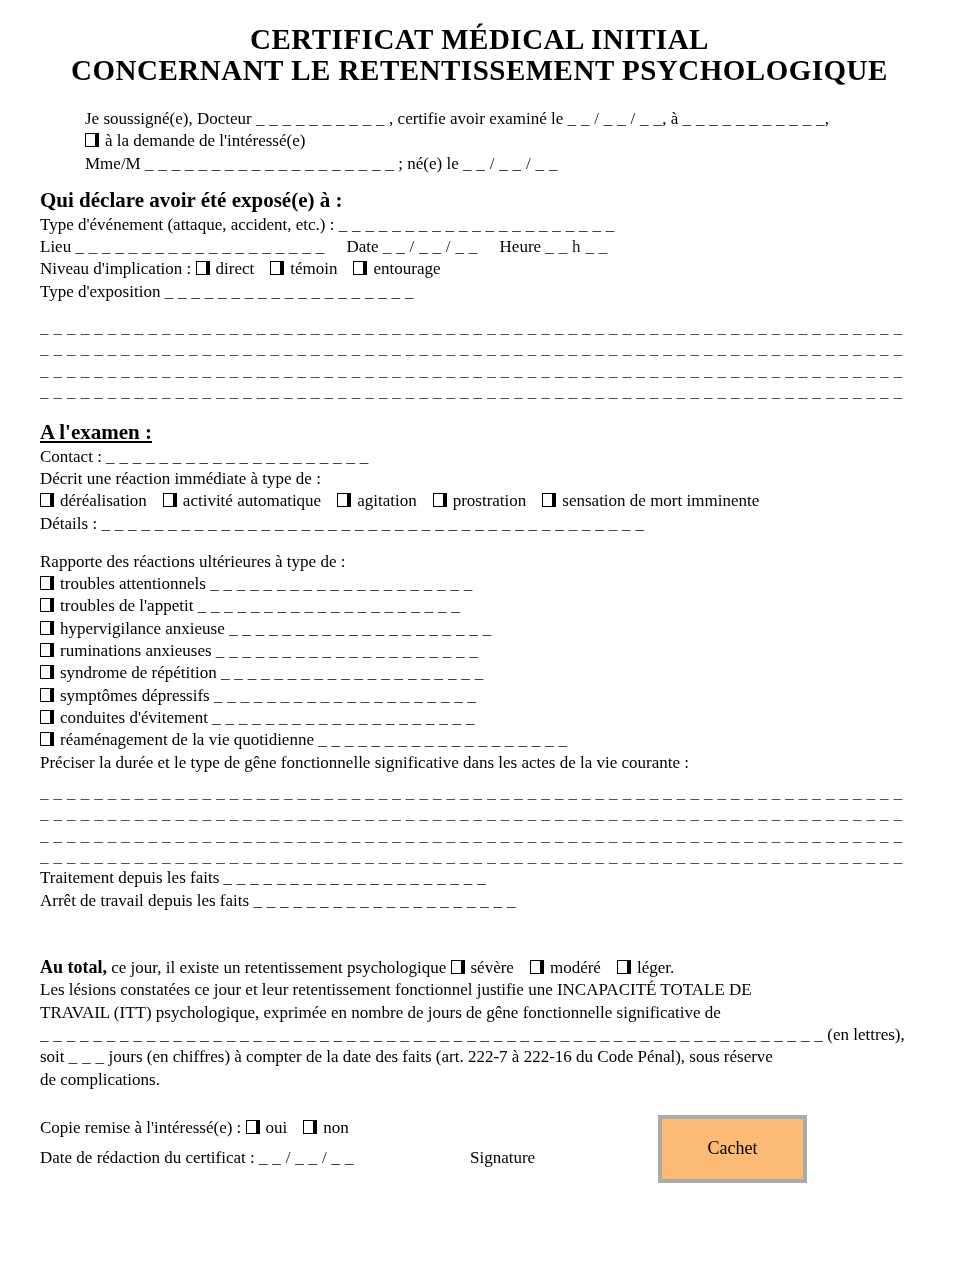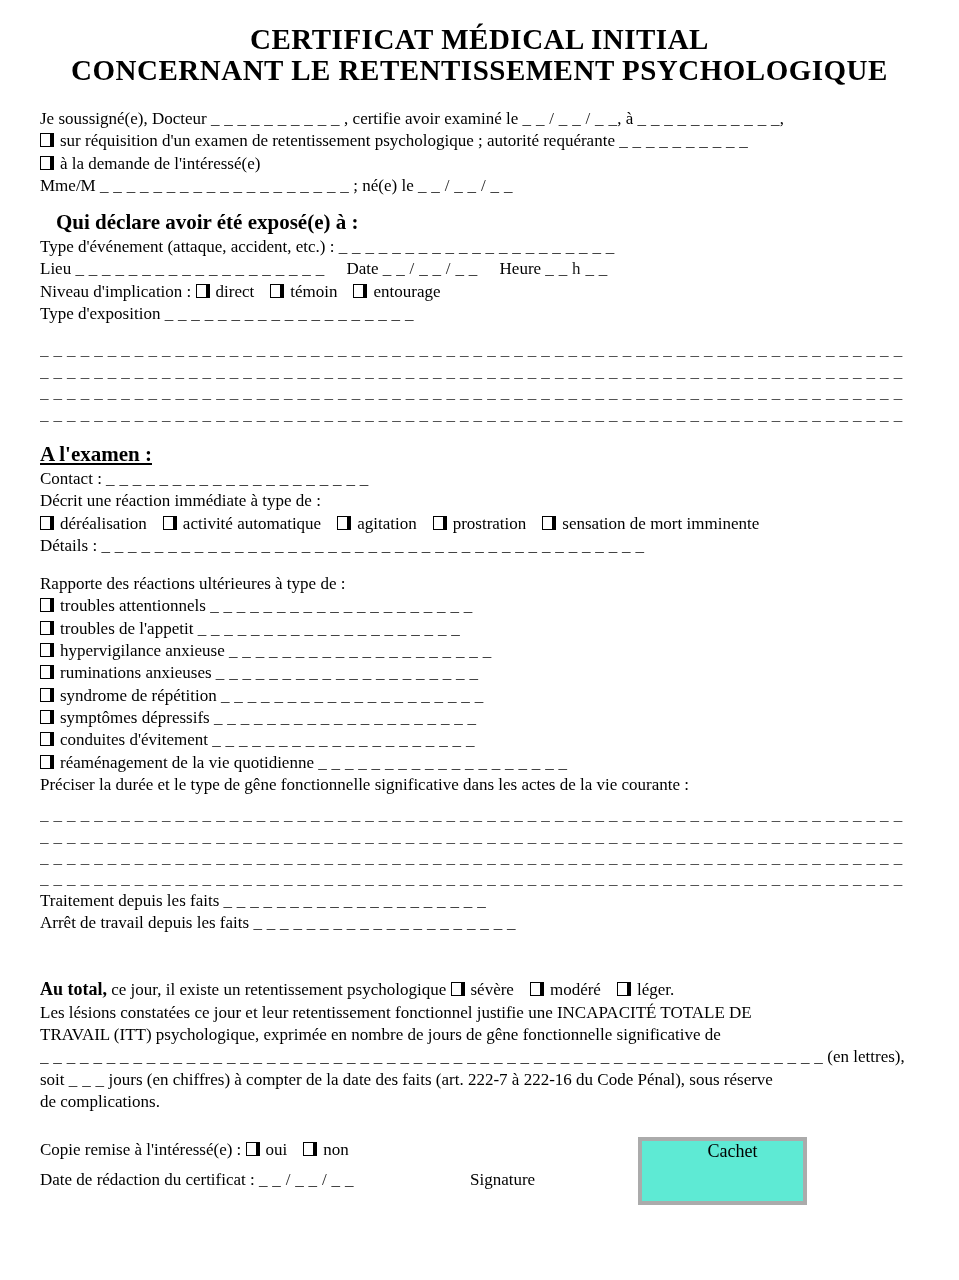--- a/index.html
+++ b/index.html
@@ -6,55 +6,54 @@
   body{width:959px;height:1280px;overflow:hidden;color:#000;
        font-family:"Liberation Serif","DejaVu Serif",serif;}
   .page{padding:24px 40px 0 40px;}
   .title{font-size:29px;font-weight:700;text-align:center;line-height:31px;
          margin-top:0;letter-spacing:.5px;}
   .line{font-size:17px;line-height:22.3px;white-space:nowrap;overflow:hidden;}
   .wline{font-size:17px;line-height:21.4px;white-space:nowrap;overflow:hidden;
          color:#333;letter-spacing:.4px;}
   .blank{letter-spacing:.3px;color:#1a1a1a;}
   h2{font-size:21px;font-weight:700;margin:0;line-height:27px;}
-  .mt-intro{margin-top:22px;}
-  .mt-sec1{margin-top:12px;margin-left:16px;}
+  .mt-intro{margin-top:22px;margin-left:45px;}
+  .mt-sec1{margin-top:12px;}
   .mt-writes{margin-top:14px;}
   .mt-exam{margin-top:16px;text-decoration:underline;}
   .mt-later{margin-top:16px;}
   .mt-writes2{margin-top:8px;}
   .mt-total{margin-top:44px;}
   .mt-footer{margin-top:22px;}
   .cb{display:inline-block;width:9px;height:12px;background:#fff;
       border:1.6px solid #000;border-right:4.6px solid #000;
       vertical-align:-1px;margin-right:6px;}
   .opt{margin-right:16px;}
   .gap{margin-left:22px;}
   .lead{font-size:18px;font-weight:700;}
   .footer{position:relative;height:116px;}
   .copie-row{padding-top:4px;}
   .date-row{margin-top:8px;position:relative;}
   .sig{position:absolute;left:430px;top:0;font-size:17px;}
   .cachet{position:absolute;right:112px;top:2px;width:141px;height:60px;
-          border:4px solid #ababab;display:flex;
-          justify-content:center;font-size:18px;background:#5eead4;padding-left:20px;}
+          border:4px solid #ababab;display:flex;align-items:center;
+          justify-content:center;font-size:18px;background:#fdba74;}
 </style>
 </head>
 <body>
 
 <div class="page">
 
   <div class="title">
     <div>CERTIFICAT MÉDICAL INITIAL</div>
     <div>CONCERNANT LE RETENTISSEMENT PSYCHOLOGIQUE</div>
   </div>
 
   <div class="mt-intro">
     <div class="line"><span>Je soussigné(e), Docteur </span><span class="blank">_ _ _ _ _ _ _ _ _ _</span><span> , certifie avoir examiné le </span><span class="blank">_ _ / _ _ / _ _</span><span>, à </span><span class="blank">_ _ _ _ _ _ _ _ _ _ _</span><span>,</span></div>
-    <div class="line"><span class="cb"></span><span>sur réquisition d'un examen de retentissement psychologique ; autorité requérante </span><span class="blank">_ _ _ _ _ _ _ _ _ _</span></div>
     <div class="line"><span class="cb"></span><span>à la demande de l'intéressé(e)</span></div>
     <div class="line"><span>Mme/M </span><span class="blank">_ _ _ _ _ _ _ _ _ _ _ _ _ _ _ _ _ _ _</span><span> ; né(e) le </span><span class="blank">_ _ / _ _ / _ _</span></div>
   </div>
 
   <h2 class="mt-sec1">Qui déclare avoir été exposé(e) à :</h2>
 
   <div>
     <div class="line"><span>Type d'événement (attaque, accident, etc.) : </span><span class="blank">_ _ _ _ _ _ _ _ _ _ _ _ _ _ _ _ _ _ _ _ _</span></div>
     <div class="line"><span>Lieu </span><span class="blank">_ _ _ _ _ _ _ _ _ _ _ _ _ _ _ _ _ _ _</span><span class="gap">Date </span><span class="blank">_ _ / _ _ / _ _</span><span class="gap">Heure </span><span class="blank">_ _ h _ _</span></div>
     <div class="line"><span>Niveau d'implication : </span><span class="opt"><span class="cb"></span><span>direct</span></span><span class="opt"><span class="cb"></span><span>témoin</span></span><span class="opt"><span class="cb"></span><span>entourage</span></span></div>

